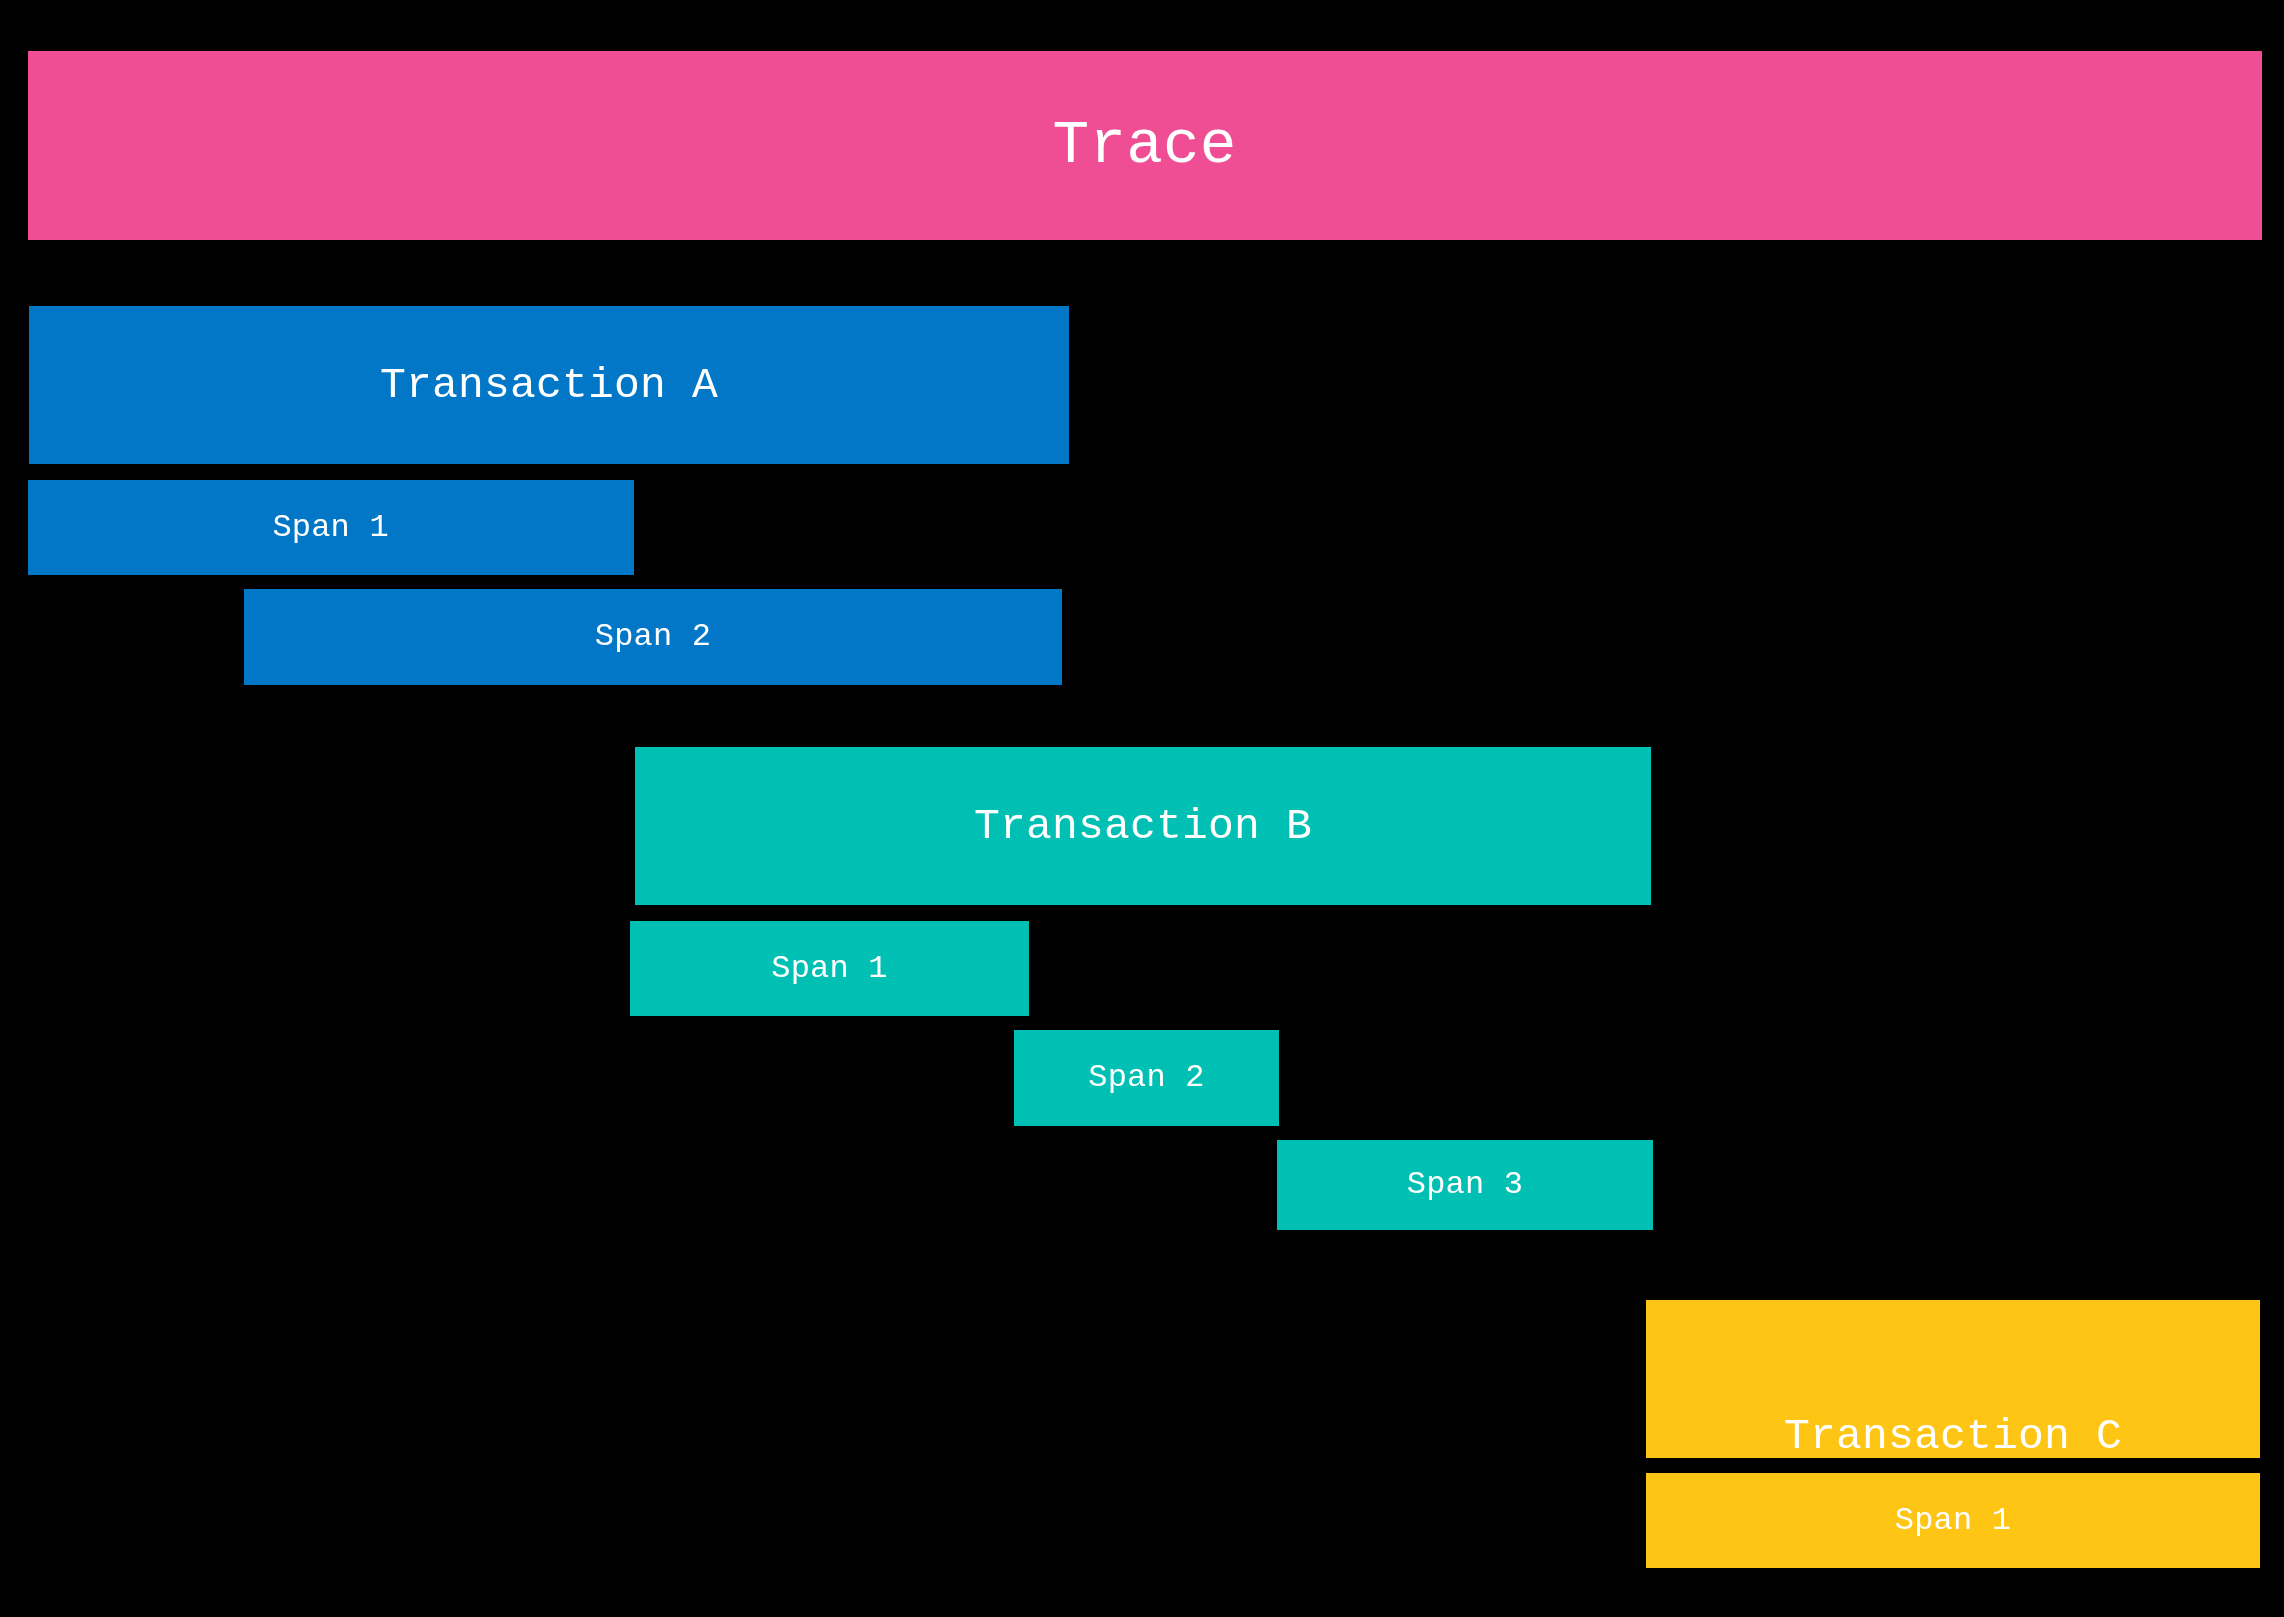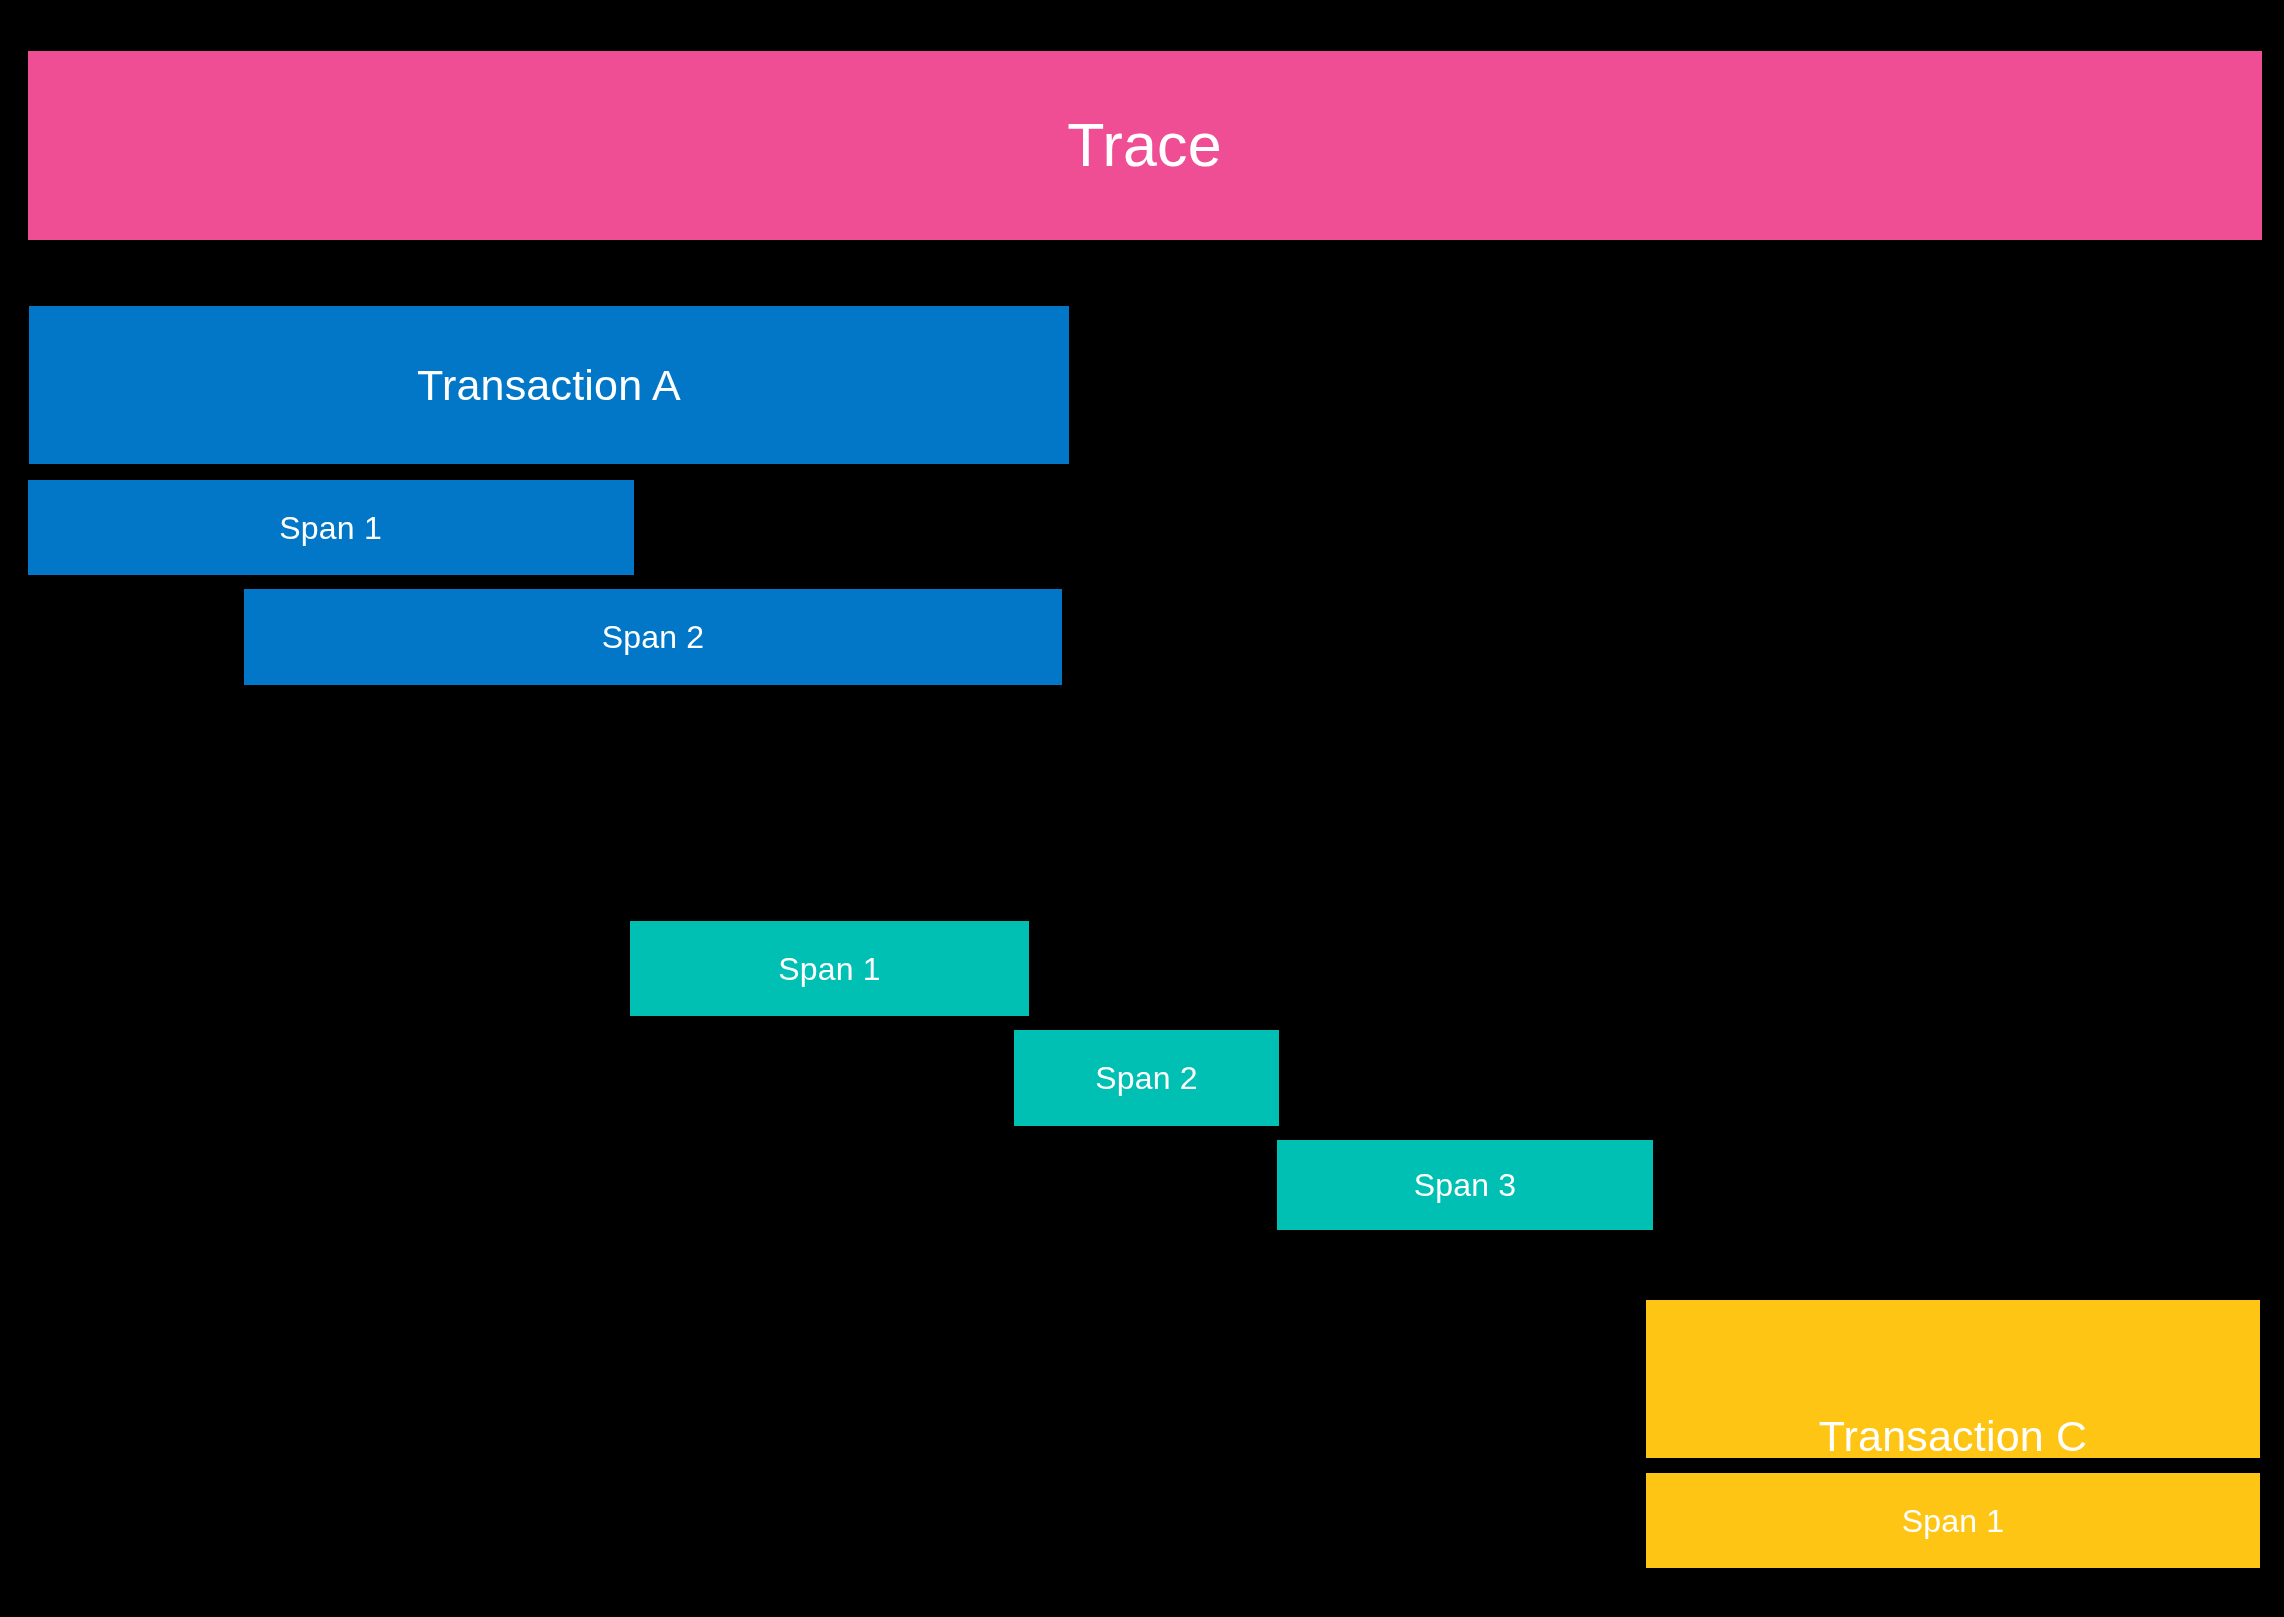--- a/index.html
+++ b/index.html
@@ -26,20 +26,21 @@
     box-sizing: border-box;
     color: #ffffff;
     line-height: 1;
     white-space: nowrap;
     user-select: none;
   }
   .bar-label {
     color: #ffffff;
     font-weight: 400;
     letter-spacing: 0.2px;
+    font-family: Liberation Mono, monospace;
   }
   
   .lvl-trace .bar-label   { font-size: 61px; }
   .lvl-txn   .bar-label   { font-size: 43px; }
   .lvl-span  .bar-label   { font-size: 32px; }
 </style>
 </head>
 <body>
 
 <div id="stage" style="background: rgb(0, 0, 0);">
@@ -48,20 +49,23 @@
     </div>
     <div class="bar lvl-txn" style="left: 29px; top: 306px; width: 1040px; height: 158px; background: rgb(2, 119, 200);">
       <span class="bar-label" style="color: rgb(255, 255, 255);">Transaction A</span>
     </div>
     <div class="bar lvl-span" style="left: 27.6px; top: 480px; width: 606px; height: 95px; background: rgb(2, 119, 200);">
       <span class="bar-label" style="color: rgb(255, 255, 255);">Span 1</span>
     </div>
     <div class="bar lvl-span" style="left: 244px; top: 589px; width: 818px; height: 96px; background: rgb(2, 119, 200);">
       <span class="bar-label" style="color: rgb(255, 255, 255);">Span 2</span>
     </div>
+    <div class="bar lvl-txn" style="left: 635px; top: 747px; width: 1016px; height: 158px; background: rgb(0, 191, 179);">
+      <span class="bar-label" style="color: rgb(255, 255, 255);">Transaction B</span>
+    </div>
     <div class="bar lvl-span" style="left: 630px; top: 921px; width: 399px; height: 95px; background: rgb(0, 191, 179);">
       <span class="bar-label" style="color: rgb(255, 255, 255);">Span 1</span>
     </div>
     <div class="bar lvl-span" style="left: 1014px; top: 1030px; width: 265px; height: 96px; background: rgb(0, 191, 179);">
       <span class="bar-label" style="color: rgb(255, 255, 255);">Span 2</span>
     </div>
     <div class="bar lvl-span" style="left: 1277px; top: 1140px; width: 376px; height: 90px; background: rgb(0, 191, 179);">
       <span class="bar-label" style="color: rgb(255, 255, 255);">Span 3</span>
     </div>
     <div class="bar lvl-txn" style="left: 1646px; top: 1300px; width: 614px; height: 158px; background: rgb(254, 197, 20); align-items: flex-end;">

